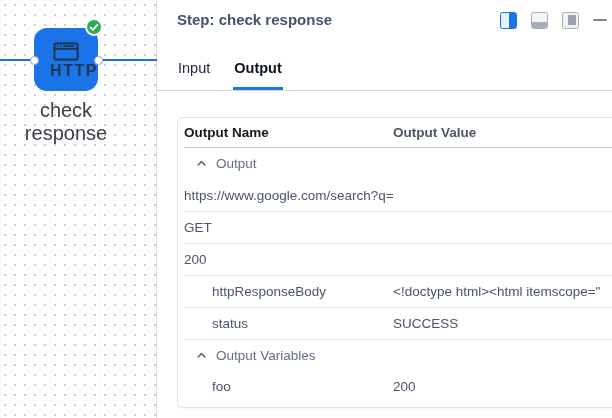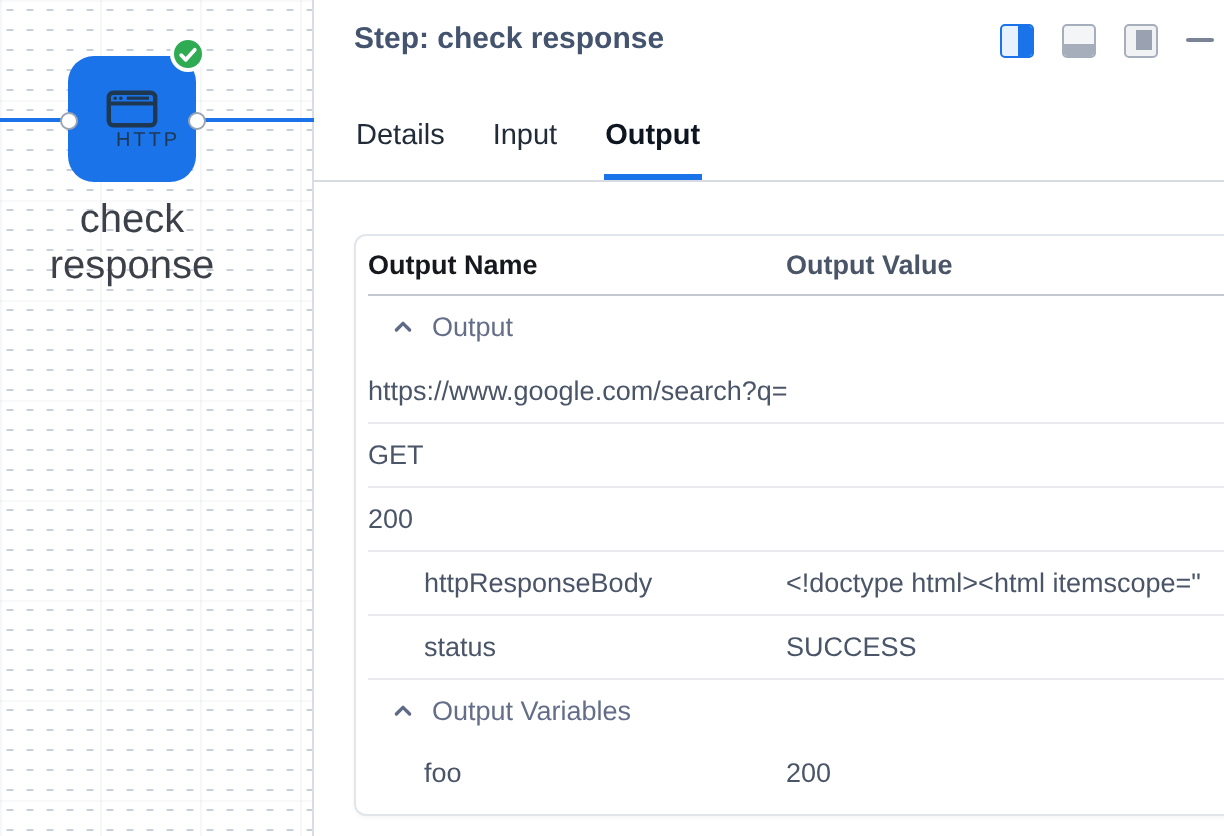--- a/index.html
+++ b/index.html
@@ -23,21 +23,21 @@
   .edge { position:absolute; top:59px; height:2px; background:#1a73e8; }
   .edge-left  { left:0;  width:33px; }
   .edge-right { left:98px; width:59px; }
   .node {
     position:absolute; left:34px; top:28px; width:64px; height:63px;
     background:#1a73e8; border-radius:13px;
     display:flex; flex-direction:column; align-items:center; justify-content:center;
   }
   .node .glyph { margin-top:2px; }
   .node .cardtext {
-    font-size:10px; font-weight:400; letter-spacing:1.5px;
+    font-size:16px; font-weight:700; letter-spacing:1.5px;
     color:#1e3852; margin-top:1px;margin-left:16px;
   }
   .badge {
     position:absolute; left:85px; top:18px; width:18px; height:18px;
     background:#2fab54; border:2px solid #ffffff; border-radius:50%;
     display:flex; align-items:center; justify-content:center;
   }
   .port {
     position:absolute; width:9px; height:9px; background:#ffffff;
     border:1.5px solid #9aa4b2; border-radius:50%; top:55.5px;
@@ -127,21 +127,20 @@
   <div class="panel-title">Step: check response</div>
 
   <div class="toolbar">
     <span class="libtn li-split"></span>
     <span class="libtn li-bottom"></span>
     <span class="libtn li-float"></span>
     <span class="li-min"></span>
   </div>
 
   <div class="tabbar">
-    <div class="tab">Details</div>
     <div class="tab">Input</div>
     <div class="tab active">Output</div>
   </div>
   <div class="tabline"></div>
 
   <div class="otable">
     <div class="thead">
       <span class="th col-name">Output Name</span>
       <span class="th col-val">Output Value</span>
     </div>

